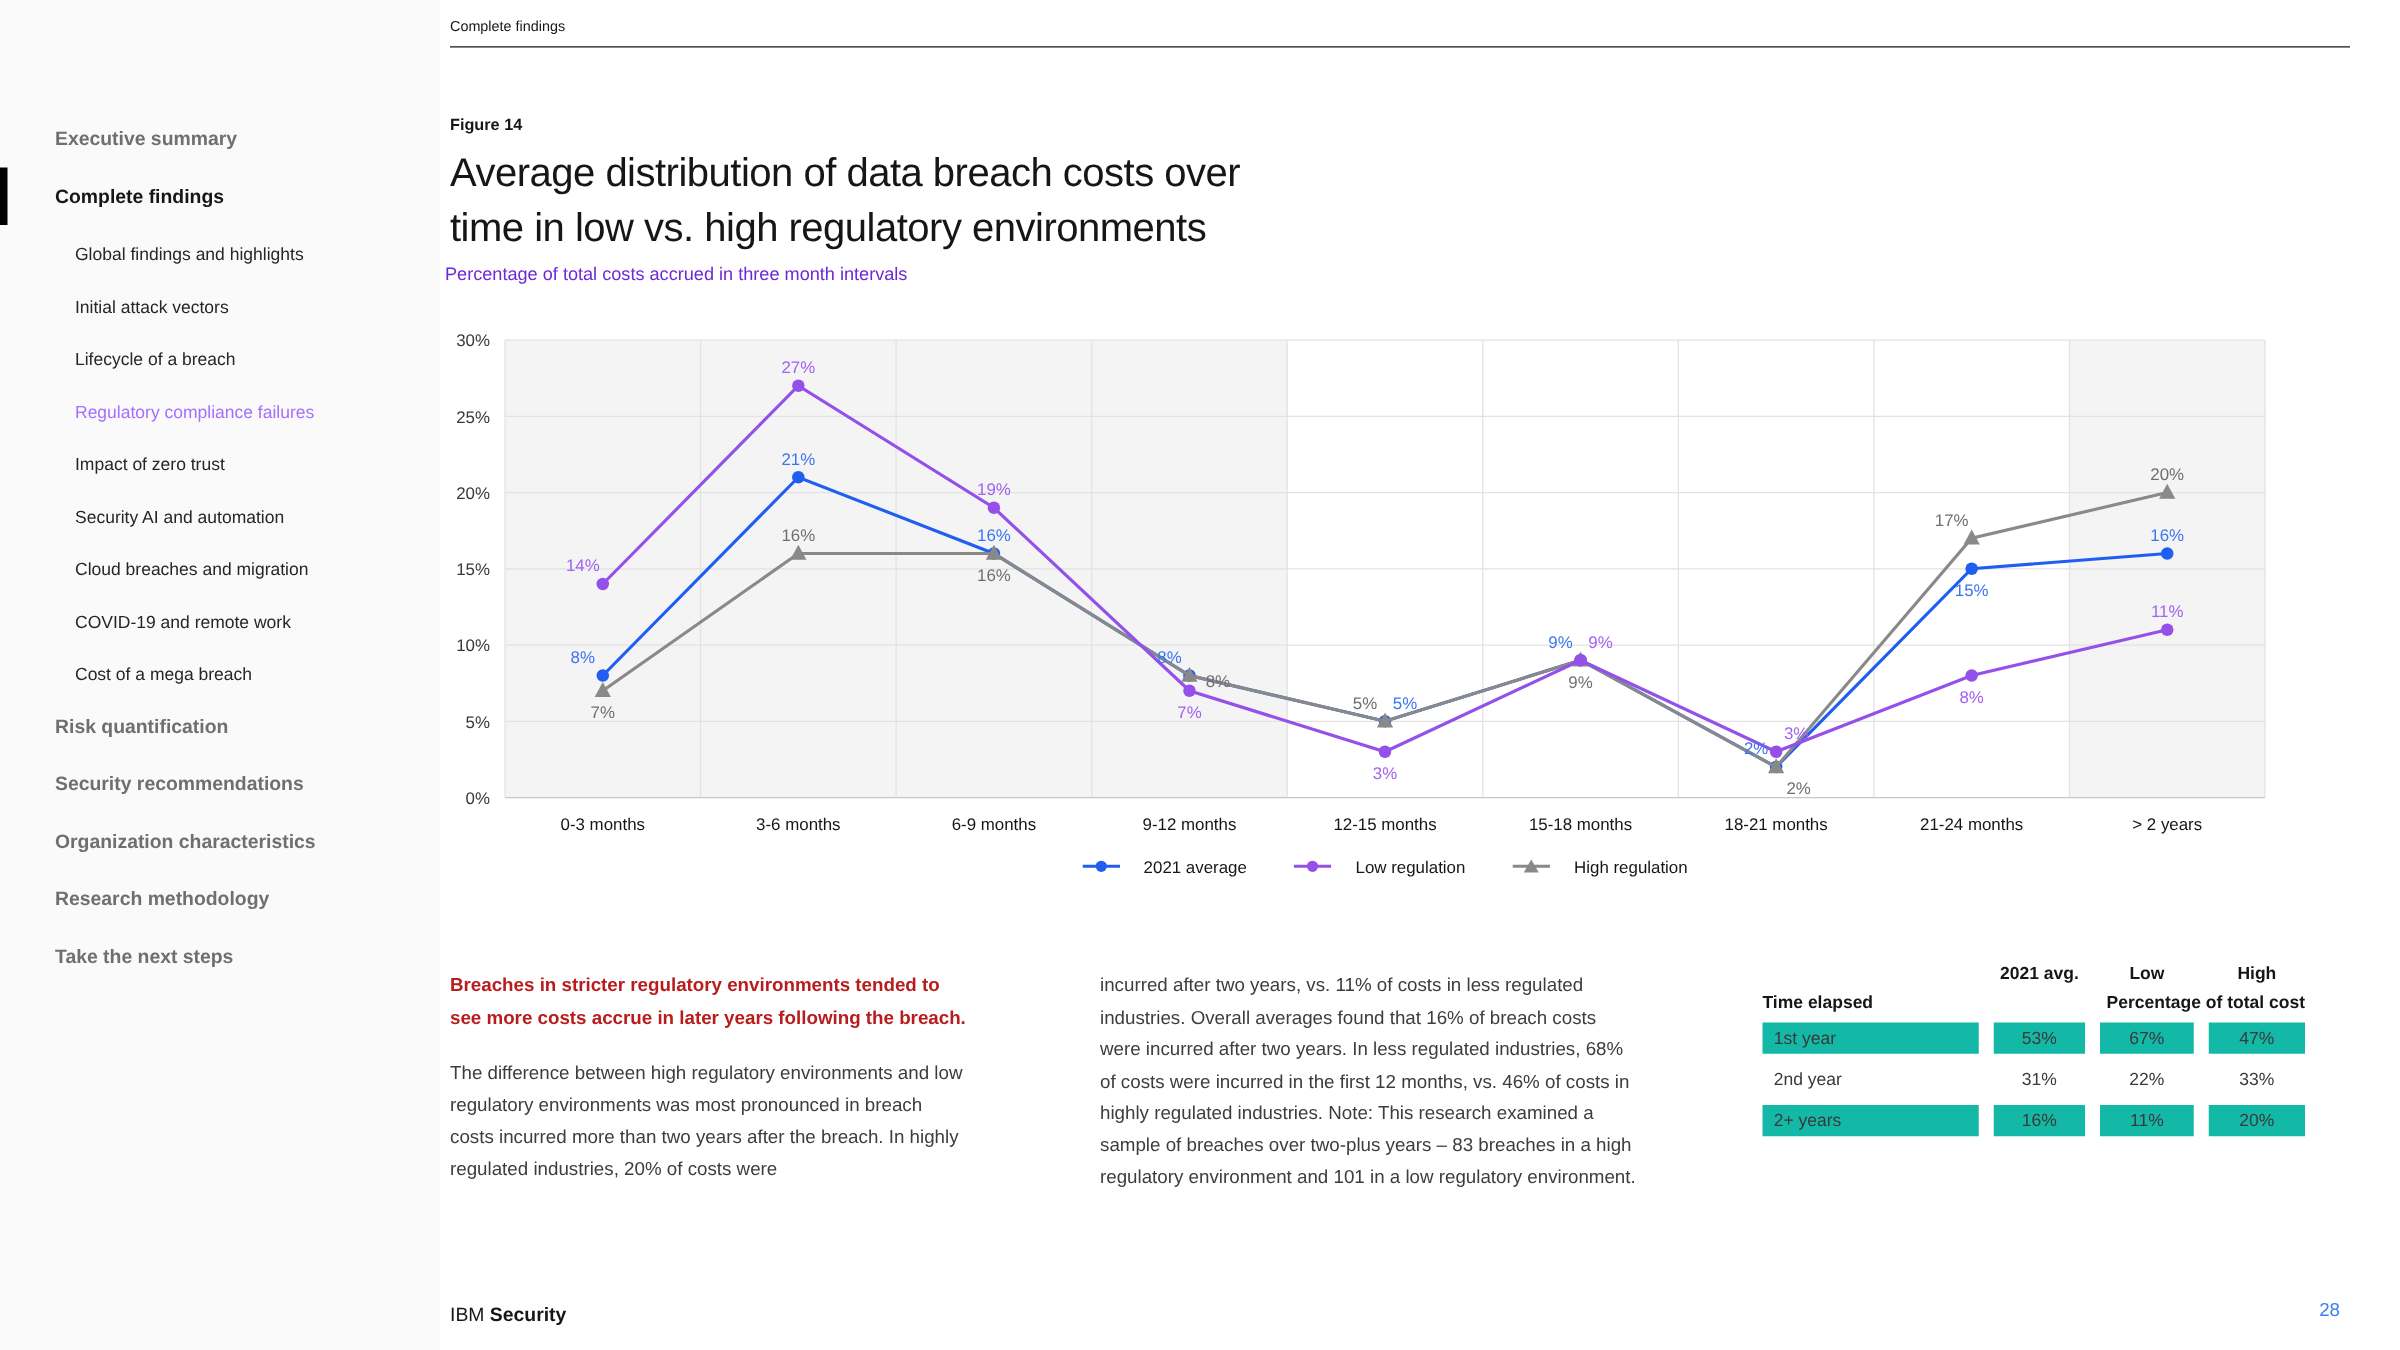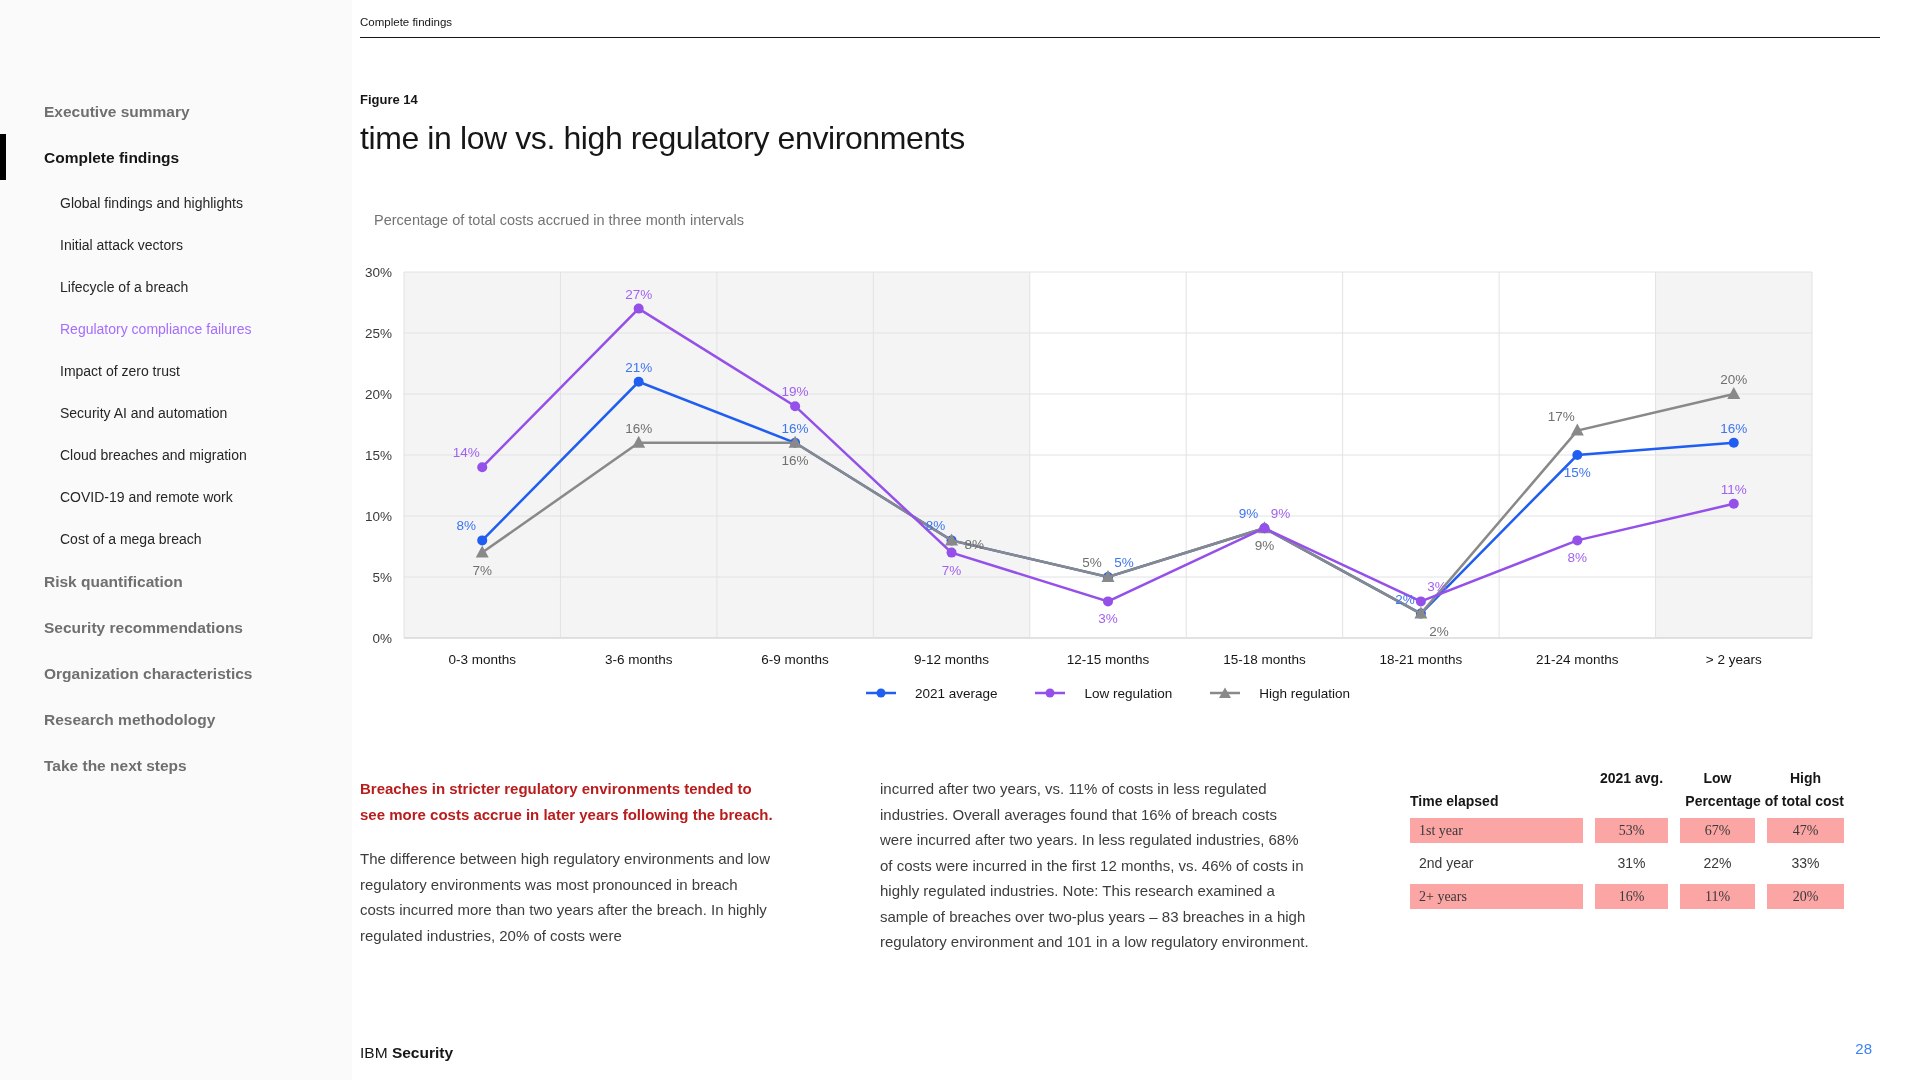--- a/index.html
+++ b/index.html
@@ -21,21 +21,21 @@
   .side-item.lvl2.selected{color:#a56eff;}
 
   
   .main{flex:1;position:relative;}
   .running-head{position:absolute;left:8px;right:40px;top:16px;
                 font-size:11.5px;font-weight:400;color:#161616;
                 padding-bottom:9px;border-bottom:1.5px solid #161616;}
   .figure-label{position:absolute;left:8px;top:92px;font-size:13px;font-weight:700;}
   .title{position:absolute;left:8px;top:116px;margin:0;font-size:32px;font-weight:400;
          line-height:44px;letter-spacing:-0.4px;color:#161616;}
-  .subtitle{position:absolute;left:22px;top:212px;font-size:14.5px;color:#737373;}
+  .subtitle{position:absolute;left:4px;top:212px;font-size:14.5px;color:#6d28d9;}
 
   #chart{position:absolute;left:8px;top:250px;width:1520px;height:440px;}
   svg text.ytick{font-size:13.5px;fill:#393939;}
   svg text.xtick{font-size:13.5px;fill:#161616;}
   svg text.dlabel{font-size:13.5px;}
 
   #legend{position:absolute;left:52px;top:683px;width:1408px;height:20px;
           display:flex;justify-content:center;align-items:center;gap:38px;}
   .legend-item{display:flex;align-items:center;gap:19px;font-size:13.5px;color:#161616;}
 
@@ -49,21 +49,21 @@
   .mini-table{position:absolute;left:1058px;top:770px;width:420px;font-size:14px;}
   .tbl-row{display:grid;grid-template-columns:173px 73px 75px 77px;column-gap:12px;}
   .tbl-row.head{margin-bottom:7px;font-weight:700;}
   .tbl-row.head div{text-align:center;}
   .tbl-row.sub{margin-bottom:9px;font-weight:700;}
   .tbl-row.sub .span3{grid-column:2/5;text-align:right;}
   .tbl-row.data{margin-bottom:8px;}
   .tbl-row.data div{height:25px;line-height:25px;color:#393939;}
   .tbl-row.data .label{padding-left:9px;}
   .tbl-row.data .val{text-align:center;}
-  .tbl-row.data.shaded div{background:#fca5a5;font-family:Liberation Serif, serif;}
+  .tbl-row.data.shaded div{background:#14b8a6;}
 
   
   .brand{position:absolute;left:8px;top:1044px;font-size:15.5px;color:#161616;text-align:center;}
   .brand b{font-weight:700;}
   .page-num{position:absolute;right:48px;top:1040px;font-size:15px;color:#3b82f6;text-align:center;}
 </style>
 </head>
 <body>
 
 <div class="page">
@@ -88,20 +88,21 @@
       </nav>
   </aside>
 
   <main class="main">
     <div class="running-head">
       <span>Complete findings</span>
     </div>
 
     <div class="figure-label">Figure 14</div>
     <h1 class="title" id="figure-title">
+        <div>Average distribution of data breach costs over</div>
         <div>time in low vs. high regulatory environments</div>
       </h1>
     <div class="subtitle">Percentage of total costs accrued in three month intervals</div>
 
     <div id="chart"><svg width="1520" height="440" viewBox="0 0 1520 440">
           <rect x="44" y="22" width="156.44444444444446" height="366" fill="#f4f4f4"></rect>
           <rect x="200.44444444444446" y="22" width="156.44444444444446" height="366" fill="#f4f4f4"></rect>
           <rect x="356.8888888888889" y="22" width="156.44444444444446" height="366" fill="#f4f4f4"></rect>
           <rect x="513.3333333333334" y="22" width="156.44444444444446" height="366" fill="#f4f4f4"></rect>
           <rect x="1295.5555555555557" y="22" width="156.44444444444446" height="366" fill="#f4f4f4"></rect>

